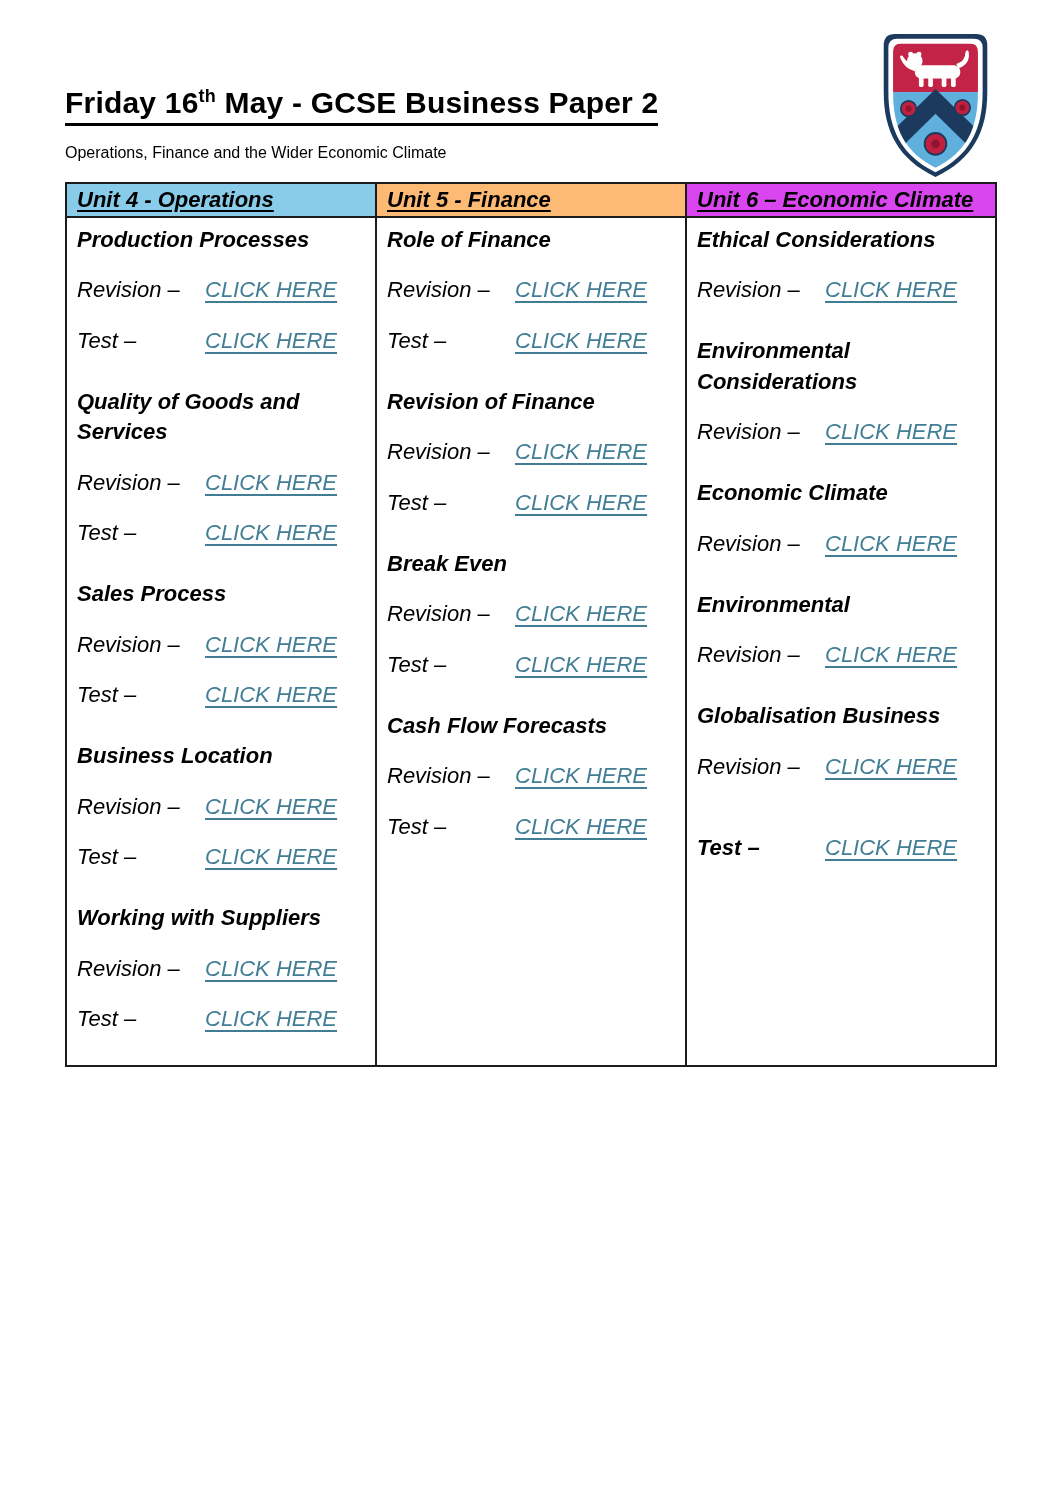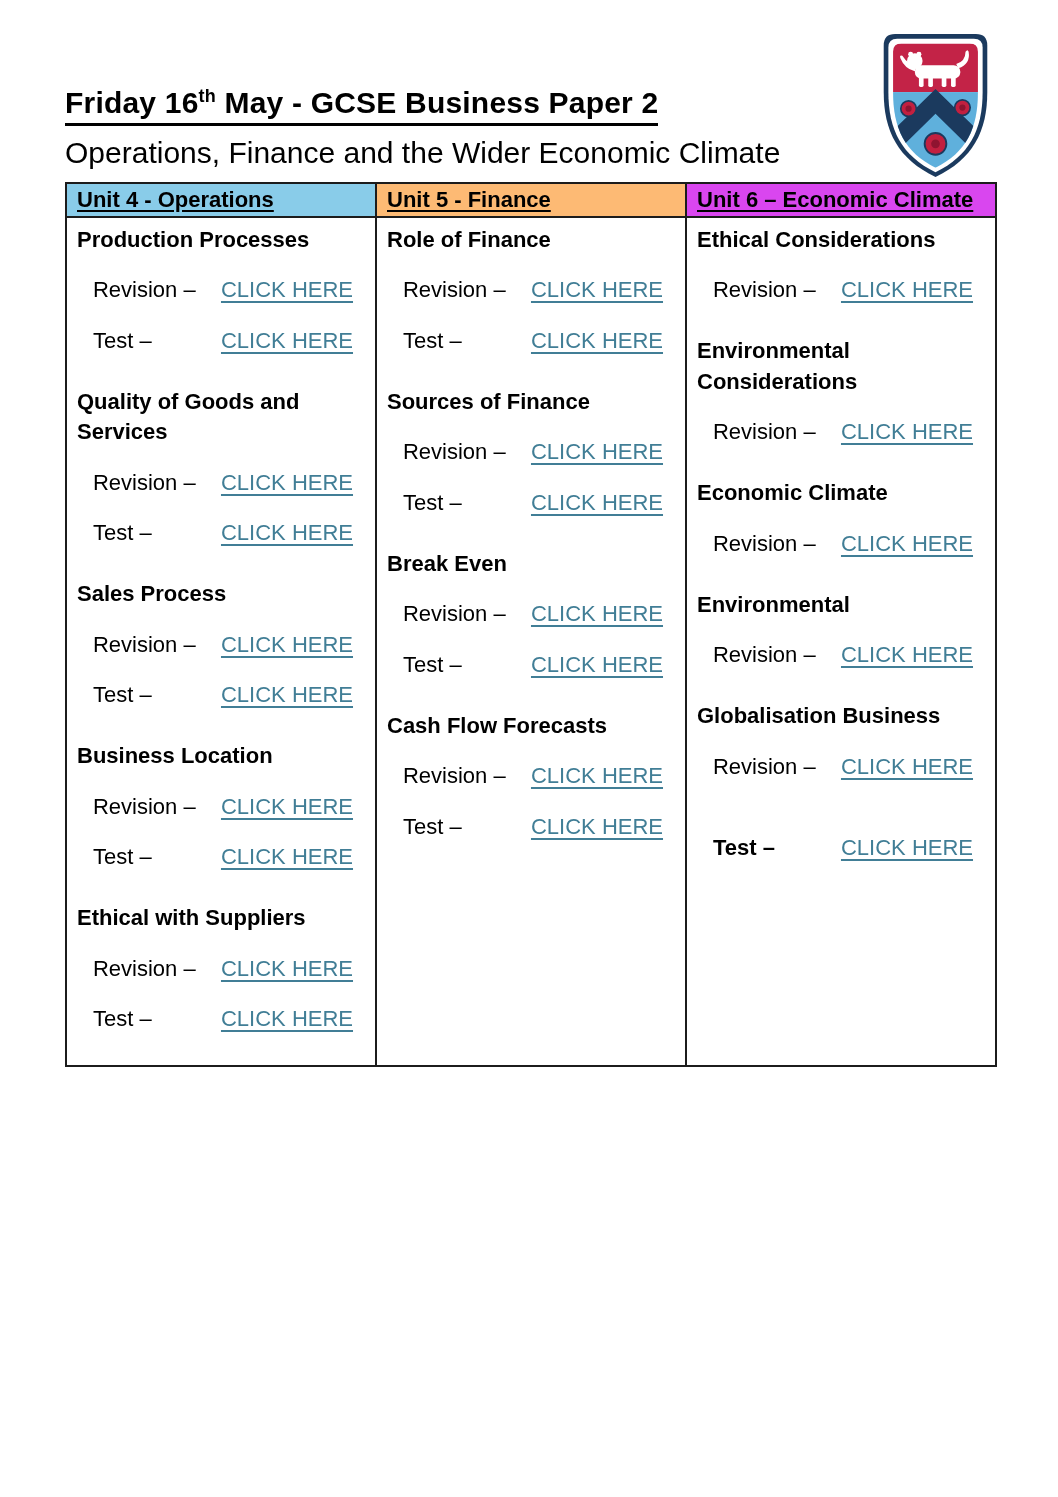--- a/index.html
+++ b/index.html
@@ -19,28 +19,29 @@
     font-size: 30px;
     font-weight: bold;
     line-height: 1.12;
     border-bottom: 3px solid #000000;
     padding-bottom: 3px;
     letter-spacing: 0.2px;
   }
   .title sup { font-size: 60%; }
   .subtitle {
     margin: 14px 0 0 65px;
-    font-size: 30px;
+    font-size: 16px;
     line-height: 26px;
   }
   table.units-table {
     border-collapse: collapse;
     table-layout: fixed;
     margin: 16px 0 0 65px;
     width: 932px;
+    font-style: italic;
   }
   table.units-table th, table.units-table td {
     border: 2px solid #1c1c1c;
   }
   table.units-table th {
     height: 34px;
     font-size: 22px;
     font-weight: bold;
     text-align: left;
     padding: 0 0 0 10px;
@@ -49,21 +50,21 @@
   }
   table.units-table td {
     vertical-align: top;
     height: 632px;
     padding: 7px 6px 0 10px;
     font-size: 22px;
     line-height: 30.5px;
   }
   .section { margin-bottom: 30.5px; }
   .topic-title { font-weight: bold; }
-  .link-row { display: flex; align-items: baseline; justify-content: center; }
+  .link-row { display: flex; align-items: baseline; }
   .row-label { flex: 0 0 128px; width: 128px; }
   .row-label.bold { font-weight: bold; }
   a.click-link {
     color: var(--link-color, #417E96);
     text-decoration: underline;
     text-decoration-thickness: 2px;
     text-underline-offset: 4px;
     cursor: pointer;
     margin-top: 20px;
   }
@@ -176,21 +177,21 @@
               <div class="link-row">
                 <span class="row-label">Revision –</span>
                 <a class="click-link" href="#">CLICK HERE</a>
               </div>
               <div class="link-row">
                 <span class="row-label">Test –</span>
                 <a class="click-link" href="#">CLICK HERE</a>
               </div>
             </div>
             <div class="section">
-              <div class="topic-title">Ethical with Suppliers</div>
+              <div class="topic-title">Working with Suppliers</div>
               <div class="link-row">
                 <span class="row-label">Revision –</span>
                 <a class="click-link" href="#">CLICK HERE</a>
               </div>
               <div class="link-row">
                 <span class="row-label">Test –</span>
                 <a class="click-link" href="#">CLICK HERE</a>
               </div>
             </div>
           </td>
@@ -200,21 +201,21 @@
               <div class="link-row">
                 <span class="row-label">Revision –</span>
                 <a class="click-link" href="#">CLICK HERE</a>
               </div>
               <div class="link-row">
                 <span class="row-label">Test –</span>
                 <a class="click-link" href="#">CLICK HERE</a>
               </div>
             </div>
             <div class="section">
-              <div class="topic-title">Sources of Finance</div>
+              <div class="topic-title">Revision of Finance</div>
               <div class="link-row">
                 <span class="row-label">Revision –</span>
                 <a class="click-link" href="#">CLICK HERE</a>
               </div>
               <div class="link-row">
                 <span class="row-label">Test –</span>
                 <a class="click-link" href="#">CLICK HERE</a>
               </div>
             </div>
             <div class="section">

